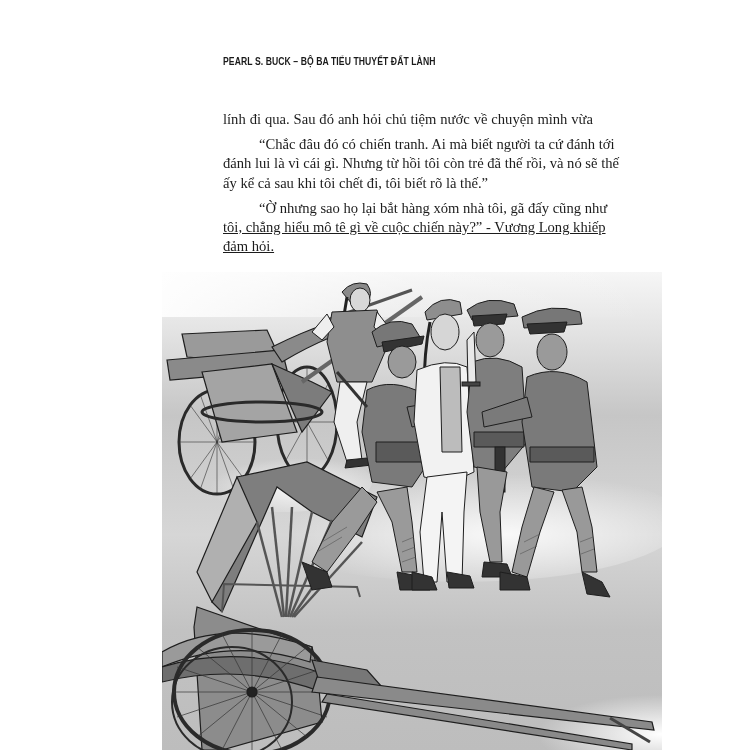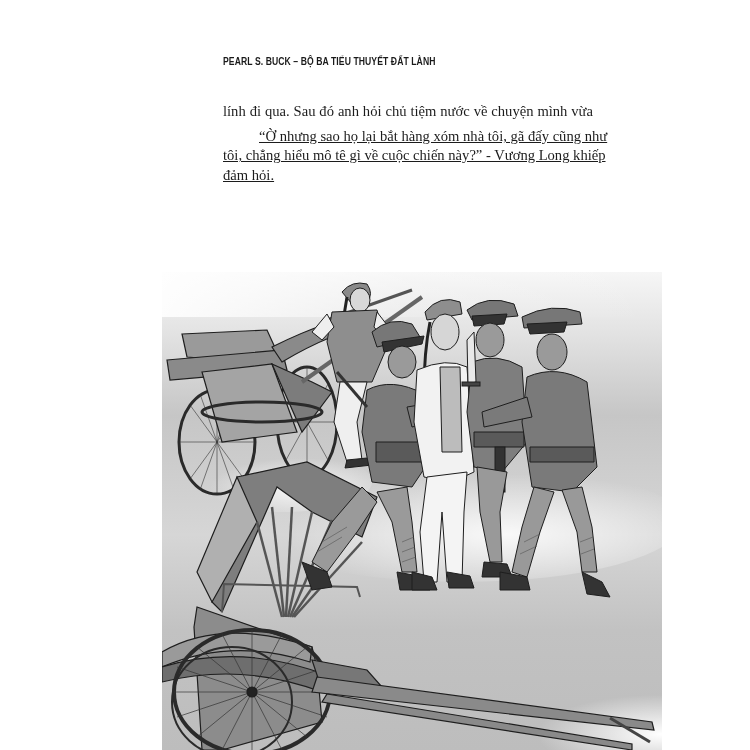--- a/index.html
+++ b/index.html
@@ -6,21 +6,21 @@
     body { width: 750px; height: 750px; position: relative; overflow: hidden; }
     .page { position: absolute; left: 0; top: 0; width: 750px; height: 750px; background: #fff; margin-left: 37px; }
     .running-header {
       position: absolute; left: 186px; top: 55px;
       font-family: "Liberation Sans", sans-serif;
       font-weight: bold; font-size: 10.5px; letter-spacing: 0.1px;
       color: #1a1a1a; transform: scaleX(0.82); transform-origin: left center;
       white-space: nowrap;
     }
     .body-text {
-      position: absolute; left: 186px; top: 102px; width: 370px;
+      position: absolute; left: 186px; top: 110px; width: 370px;
       font-family: "Liberation Serif", serif; font-size: 14.6px;
       line-height: 19.2px; color: #1c1c1c; text-align: justify;
     }
     .body-text p { margin: 0 0 6px 0; }
     .body-text p.indent { text-indent: 36px; }
     .body-text .ln { display: block; text-align: justify; text-align-last: justify; white-space: nowrap; }
     .body-text .ln.last { text-align-last: left; }
     .illustration {
       position: absolute; left: 125px; top: 272px; width: 500px; height: 478px;
       overflow: hidden;
@@ -32,21 +32,26 @@
 
 <div class="page">
 
   <div class="running-header">PEARL S. BUCK – BỘ BA TIỂU THUYẾT ĐẤT LÀNH</div>
 
   <div class="body-text">
     <p>
       <span class="ln">lính đi qua. Sau đó anh hỏi chủ tiệm nước về chuyện mình vừa</span>
     </p>
     <p class="indent">
-      <span class="ln" style="padding-left:36px;text-indent:0;text-decoration:underline;">“Ờ nhưng sao họ lại bắt hàng xóm nhà tôi, gã đấy cũng như</span>
+      <span class="ln" style="padding-left:36px;text-indent:0;">“Chắc đâu đó có chiến tranh. Ai mà biết người ta cứ đánh tới</span>
+      <span class="ln" style="text-indent:0;">đánh lui là vì cái gì. Nhưng từ hồi tôi còn trẻ đã thế rồi, và nó sẽ thế</span>
+      <span class="ln last" style="text-indent:0;">ấy kể cả sau khi tôi chết đi, tôi biết rõ là thế.”</span>
+    </p>
+    <p class="indent">
+      <span class="ln" style="padding-left:36px;text-indent:0;">“Ờ nhưng sao họ lại bắt hàng xóm nhà tôi, gã đấy cũng như</span>
       <span class="ln" style="text-indent:0;text-decoration:underline;">tôi, chẳng hiểu mô tê gì về cuộc chiến này?” - Vương Long khiếp</span>
       <span class="ln last" style="text-indent:0;text-decoration:underline;">đảm hỏi.</span>
     </p>
   </div>
 
   <div class="illustration">
     <svg width="500" height="478" viewBox="0 0 500 478" xmlns="http://www.w3.org/2000/svg">
       <defs>
         <linearGradient id="sky" x1="0" y1="0" x2="0" y2="1">
           <stop offset="0" stop-color="#f6f6f6"></stop>

